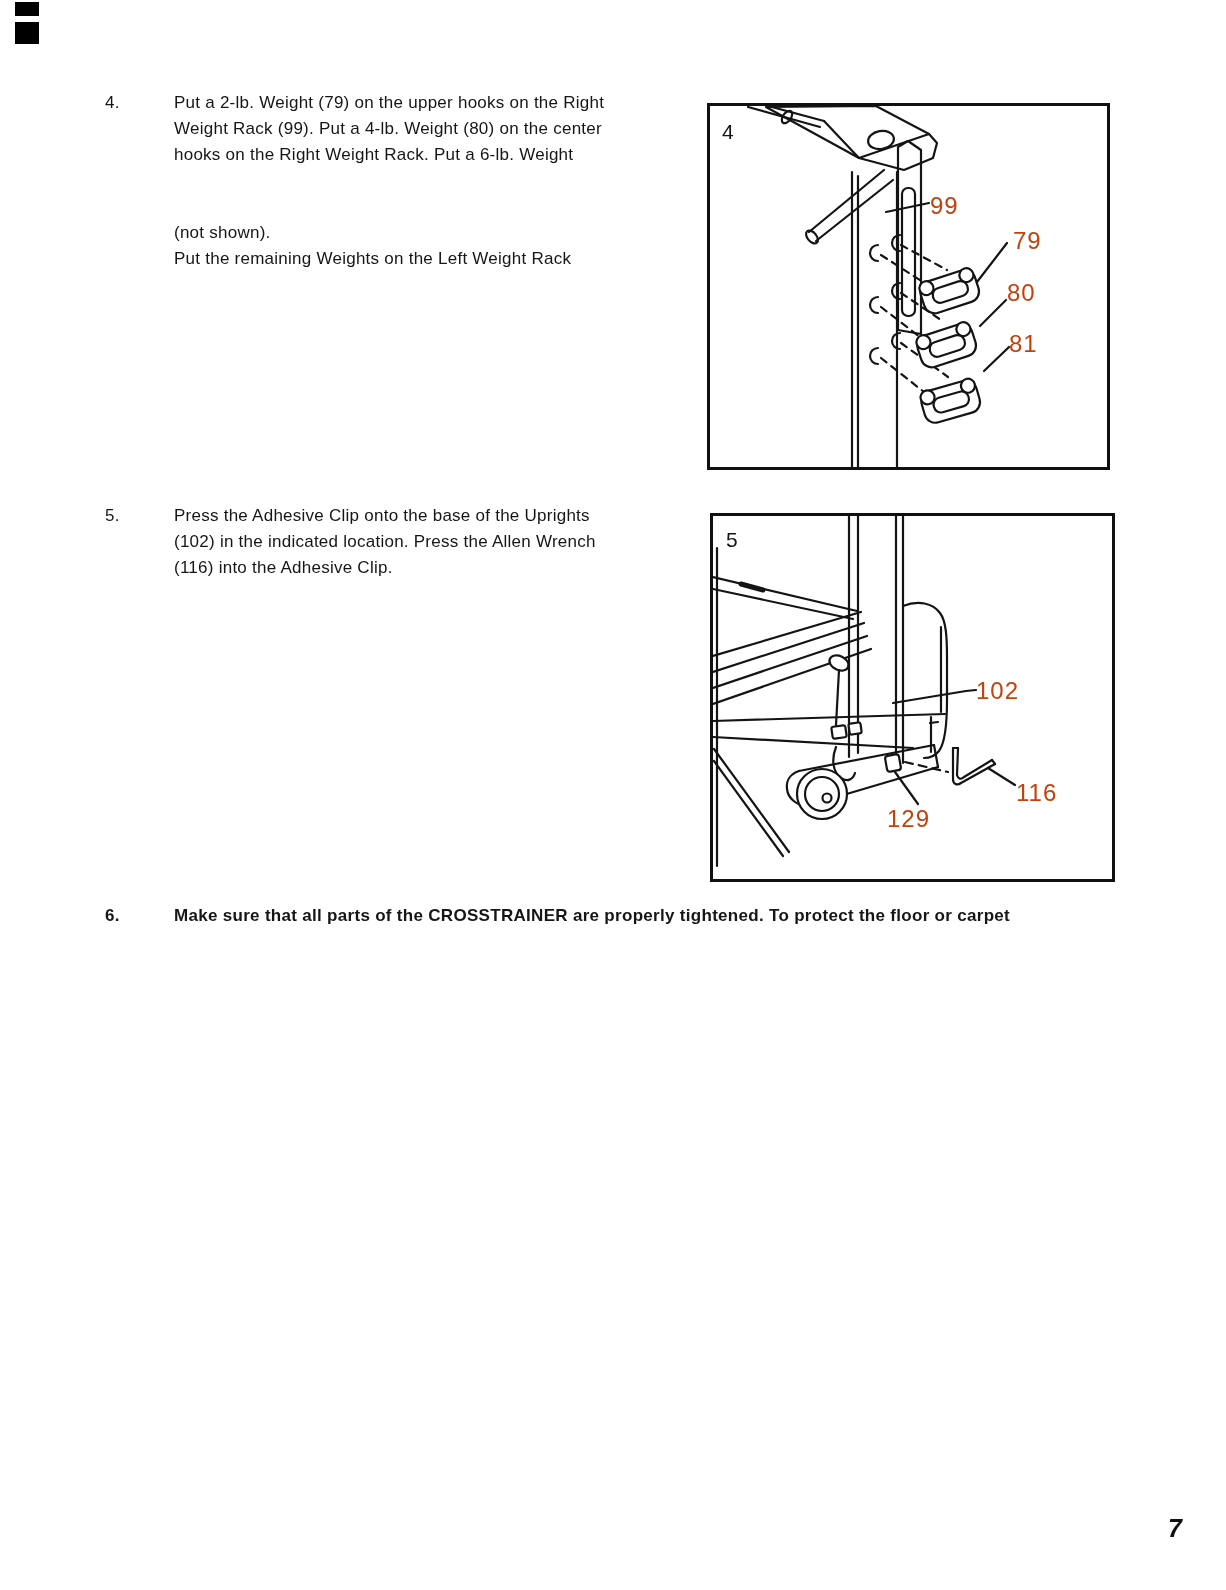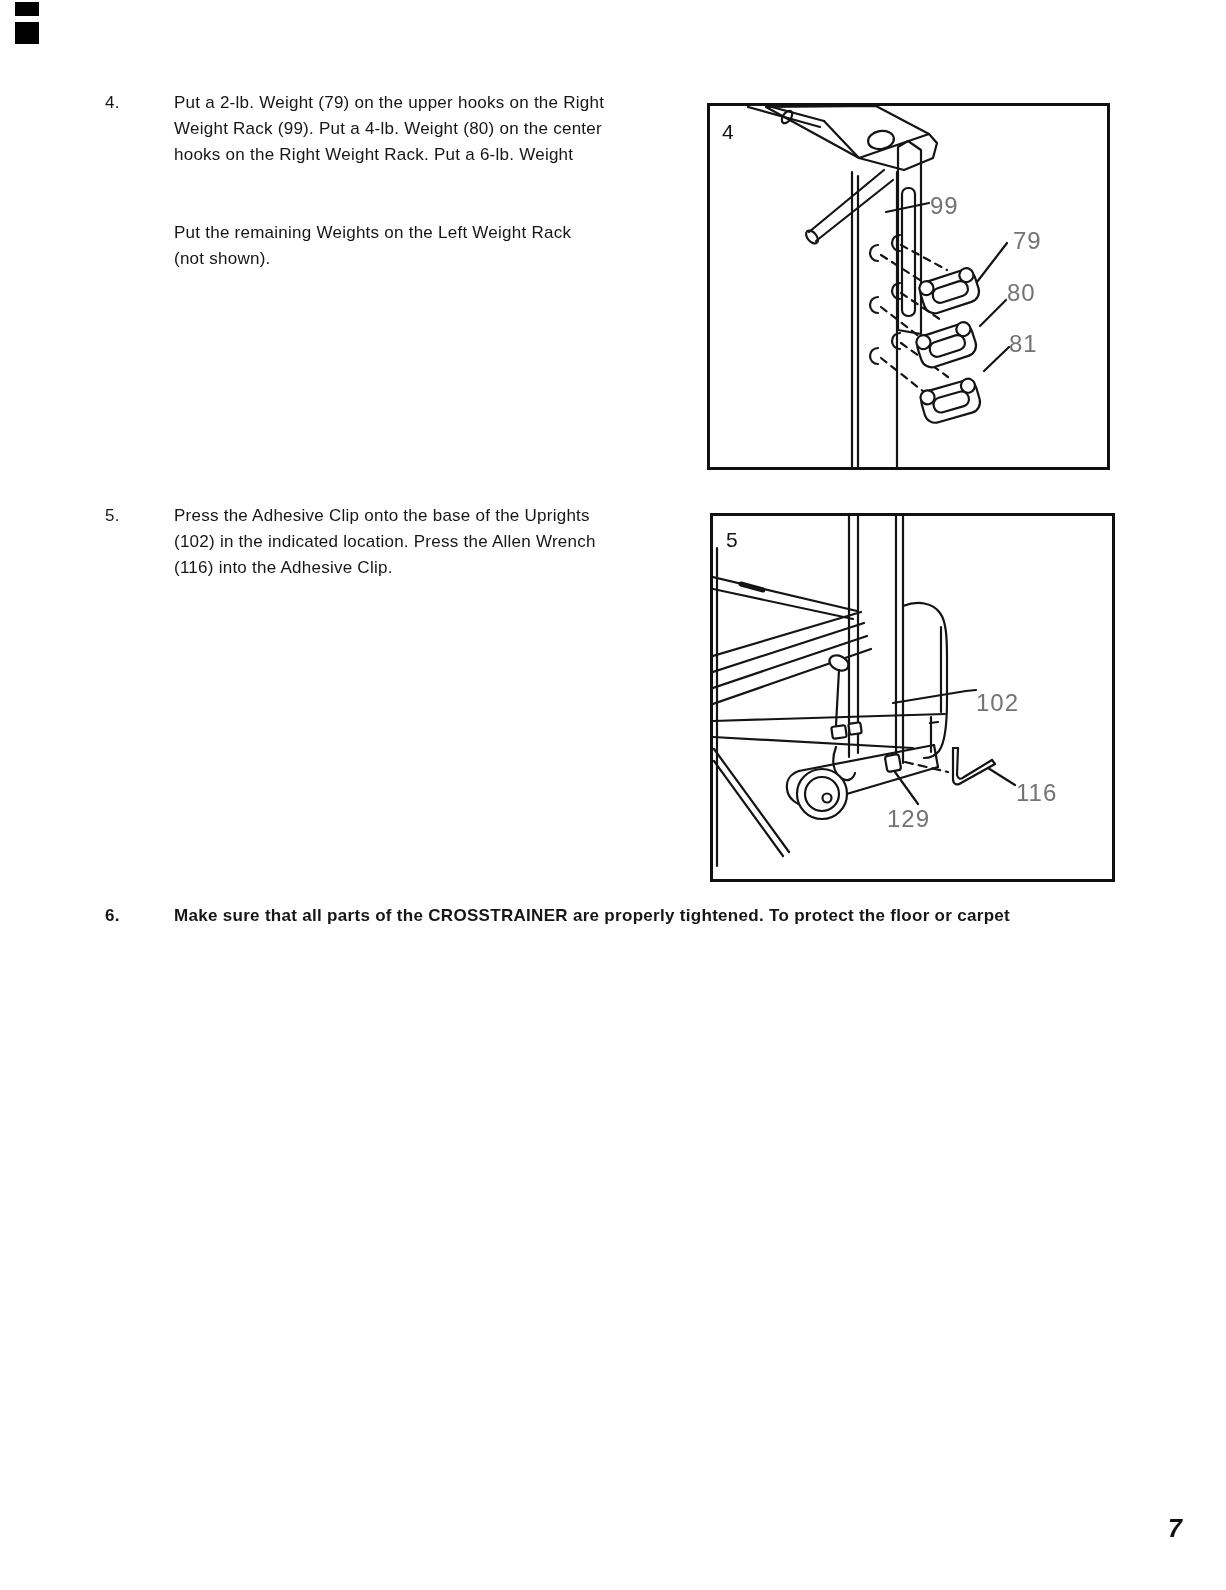--- a/index.html
+++ b/index.html
@@ -21,26 +21,26 @@
   .step5 { top:503px; }
   .step6 { top:903px; font-weight:700; letter-spacing:.3px; }
 
   .fig { position:absolute; border:3px solid #101010; background:#fff; box-sizing:border-box; }
   .fig4 { left:707px; top:103px; width:403px; height:367px; }
   .fig5 { left:710px; top:513px; width:405px; height:369px; }
   .fig svg { position:absolute; left:0; top:0; width:100%; height:100%; }
   .figlabel { position:absolute; font-size:21px; color:#141414; }
   .fig4 .figlabel { left:12px; top:14px; }
   .fig5 .figlabel { left:13px; top:12px; }
-  .callout { position:absolute; font-size:24px; letter-spacing:1px; color:#737373; }
+  .callout { position:absolute; font-size:24px; letter-spacing:1px; color:#c2410c; }
   .fig4 .c99 { left:220px; top:86px; }
   .fig4 .c79 { left:303px; top:121px; }
   .fig4 .c80 { left:297px; top:173px; }
   .fig4 .c81 { left:299px; top:224px; }
-  .fig5 .c102 { left:263px; top:161px;margin-top:12px; }
+  .fig5 .c102 { left:263px; top:161px; }
   .fig5 .c116 { left:303px; top:263px; }
   .fig5 .c129 { left:174px; top:289px; }
 
   .pagenum { position:absolute; left:1168px; top:1514px; font-size:25px; font-weight:700; font-style:italic; color:#111; }
 </style>
 </head>
 <body>
 
 <div class="page">
 
@@ -48,22 +48,22 @@
   <div class="scan-mark m2"></div>
 
   <section class="step step4">
     <span class="num">4.</span>
     <div class="lines p1">
       <div class="ln">Put a 2-lb. Weight (79) on the upper hooks on the Right</div>
       <div class="ln">Weight Rack (99). Put a 4-lb. Weight (80) on the center</div>
       <div class="ln">hooks on the Right Weight Rack. Put a 6-lb. Weight</div>
     </div>
     <div class="lines p2">
+      <div class="ln">(not shown).</div>
       <div class="ln">Put the remaining Weights on the Left Weight Rack</div>
-      <div class="ln">(not shown).</div>
     </div>
   </section>
 
   <section class="step step5">
     <span class="num">5.</span>
     <div class="lines p1">
       <div class="ln">Press the Adhesive Clip onto the base of the Uprights</div>
       <div class="ln">(102) in the indicated location. Press the Allen Wrench</div>
       <div class="ln">(116) into the Adhesive Clip.</div>
     </div>

